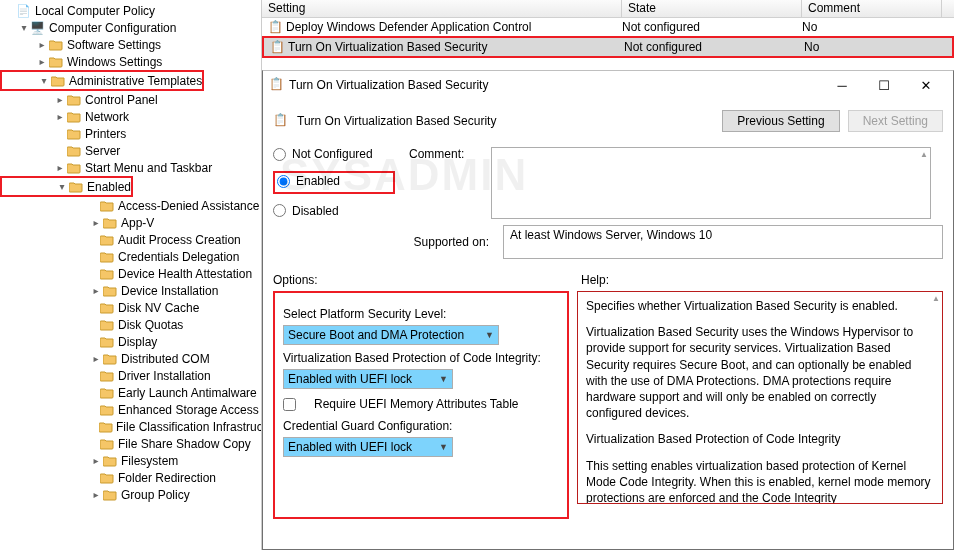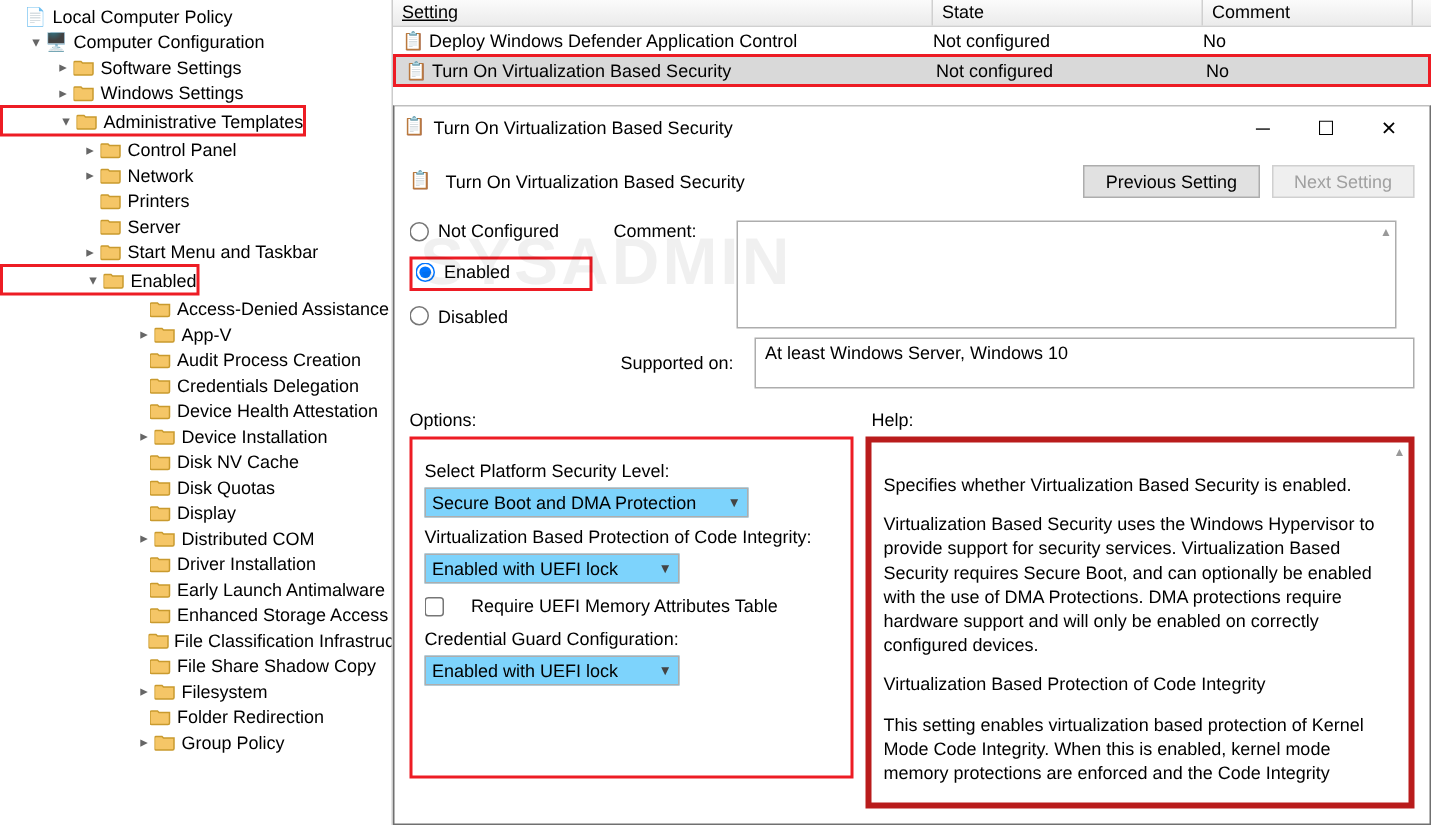--- a/index.html
+++ b/index.html
@@ -15,21 +15,21 @@
 .tree-item.l0 { padding-left: 4px; }
 .tree-item.l1 { padding-left: 18px; }
 .tree-item.l2 { padding-left: 36px; }
 .tree-item.l3 { padding-left: 54px; }
 .tree-item.l5 { padding-left: 90px; }
 .tree-item.l5-leaf { padding-left: 99px; }
 
 .list-panel { position: absolute; left: 262px; top: 0; width: 692px; height: 70px; background: #fff; }
 .list-header { display: flex; height: 18px; background: linear-gradient(#fbfbfb,#ebebeb); border-bottom: 1px solid #d0d0d0; }
 .list-header div { padding: 1px 6px; border-right: 1px solid #d0d0d0; }
-.list-col-setting { width: 360px; text-decoration: underline; }
+.list-col-setting { width: 360px; }
 .list-col-state { width: 180px; }
 .list-col-comment { width: 140px; }
 .list-row { display: flex; align-items: center; height: 18px; padding-left: 6px; }
 .list-row.sel { background: #d9d9d9; }
 .list-row .cell-setting { width: 354px; display: flex; align-items: center; gap: 4px; }
 .list-row .cell-state { width: 180px; }
 .list-row .cell-comment { width: 140px; }
 .row-highlight-red { border: 2px solid #ed1c24; }
 .list-icon { width: 14px; height: 14px; display: inline-flex; }
 
@@ -51,21 +51,21 @@
 .comment-label { min-width: 80px; }
 .comment-box { border: 1px solid #adadad; width: 440px; height: 72px; position: relative; }
 .comment-box::after, .help-box::after { content: "▲"; position: absolute; right: 2px; top: 2px; color: #999; font-size: 8px; }
 .supported-row { display: flex; align-items: center; gap: 14px; margin-top: 6px; }
 .supported-box { border: 1px solid #adadad; width: 440px; height: 34px; padding: 2px 6px; position: relative; }
 .labels-row { display: flex; margin-top: 14px; }
 .labels-row .opt { width: 300px; }
 .labels-row .hlp { padding-left: 8px; }
 .lower { display: flex; gap: 8px; margin-top: 4px; }
 .options-box { width: 296px; height: 228px; padding: 8px; }
-.help-box { flex: 1; border: 4px solid #b91c1c; height: 248px; padding: 20px 8px; position: relative; overflow: hidden; }
+.help-box { flex: 1; border: 1px solid #b91c1c; height: 213px; padding: 6px 8px; position: relative; overflow: hidden; }
 .options-box-highlight { border: 2px solid #ed1c24; }
 .form-label { margin: 6px 0 4px 0; }
 .select { border: 1px solid #adadad; background: #7dd3fc; padding: 2px 4px; display: inline-flex; align-items: center; justify-content: space-between; }
 .select .chev { font-size: 9px; color: #444; margin-left: 8px; }
 .select.w1 { width: 216px; }
 .select.w2 { width: 170px; }
 .checkbox-row { display: flex; align-items: center; gap: 18px; margin: 8px 0; }
 .help-box p { margin-bottom: 10px; line-height: 1.35; }
 
 .watermark { position: absolute; left: 280px; top: 150px; font-size: 44px; font-weight: 700; color: rgba(0,0,0,0.06); letter-spacing: 2px; pointer-events: none; z-index: 3; }

